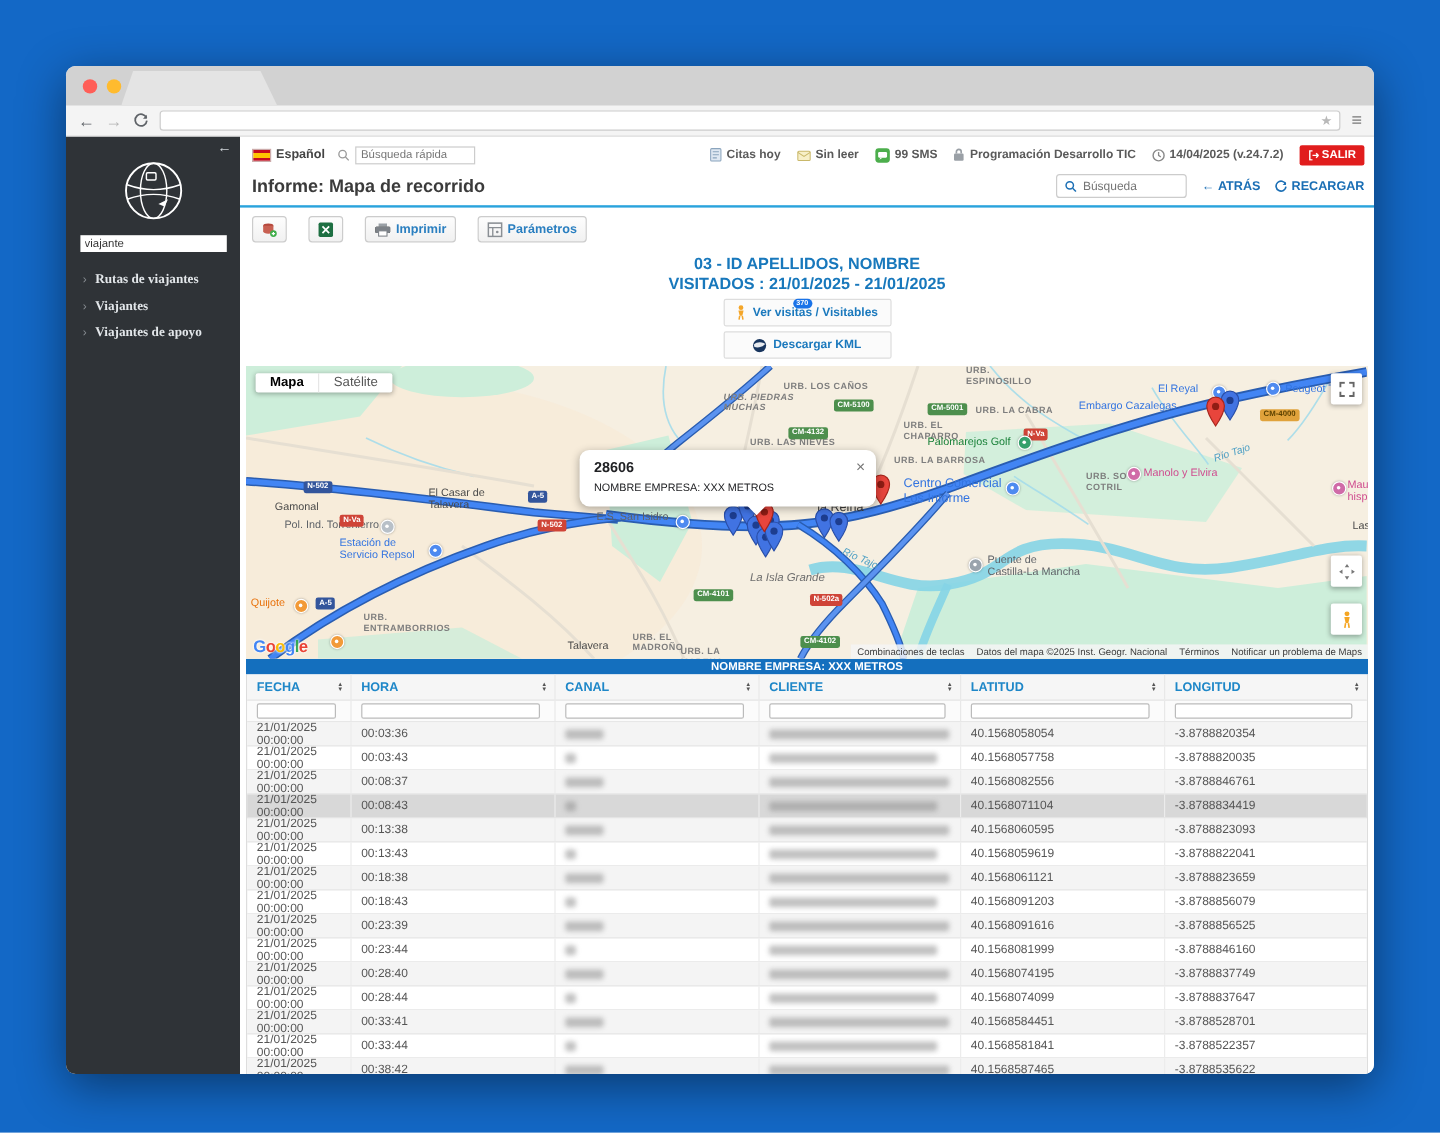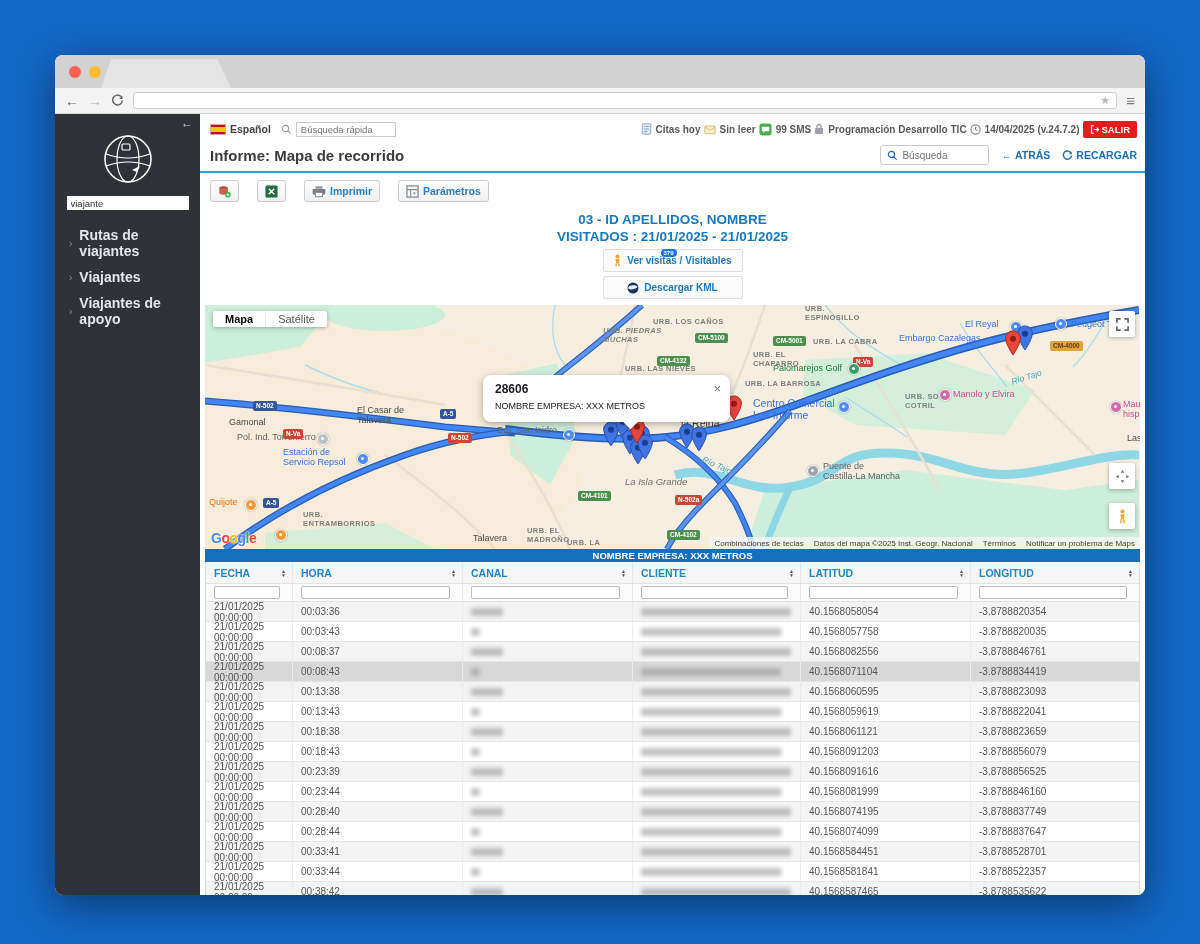--- a/index.html
+++ b/index.html
@@ -22,30 +22,30 @@
 
   .content { display:flex; height:781px; }
 
   
   .sidebar { position:relative; width:145px; background:#2f3337; flex:none; }
   .collapse { position:absolute; right:7px; top:2px; color:#cfd4d8; font-size:12px; }
   .logo { margin:16px auto 8px; display:block; }
   .side-search { display:block; margin:4px auto 12px; width:122px; height:14px; border:none; background:#fff; font-size:9.5px; padding:0 4px; color:#333; font-family:"Liberation Sans",sans-serif; }
   .side-item { display:flex; align-items:center; gap:7px; padding:5px 6px 5px 14px; cursor:pointer; }
   .side-item .chev { color:#878c91; font-size:10px; }
-  .side-item .lbl { color:#e3e7ea; font-size:14px; font-weight:bold; }
+  .side-item .lbl { color:#e3e7ea; font-size:11px; font-weight:bold;font-family:Liberation Serif, serif; }
 
   
   .main { position:relative; flex:1; background:#fff; overflow:hidden; }
   .app-topbar { height:24px; display:flex; align-items:center; padding:6px 8px 0 10px; }
   .flag { width:16px; height:11px; display:inline-block; background:linear-gradient(#c60b1e 25%,#ffc400 25%,#ffc400 75%,#c60b1e 75%); border:1px solid #caa; margin-right:4px; }
   .lang { font-size:10.5px; font-weight:bold; color:#444; margin-right:10px; }
   .qsearch { display:flex; align-items:center; gap:4px; }
   .qsearch input { width:100px; height:15px; border:1px solid #ccc; font-size:9.5px; padding:0 4px; color:#666; font-family:"Liberation Sans",sans-serif; }
-  .top-right { margin-left:auto; display:flex; align-items:center; gap:3px; }
+  .top-right { margin-left:auto; display:flex; align-items:center; gap:13px; }
   .tr-item { display:flex; align-items:center; gap:4px; font-size:10px; font-weight:bold; color:#5a5a5a; }
   .salir { background:#e11d1d; color:#fff; font-size:9.5px; font-weight:bold; padding:3px 7px; border-radius:2px; display:flex; align-items:center; gap:3px; }
   .page-head { height:30px; display:flex; align-items:center; padding:4px 8px 0 10px; }
   .page-title { font-size:15px; font-weight:bold; color:#3b3b3b; }
   .ph-right { margin-left:auto; display:flex; align-items:center; gap:12px; }
   .ph-search { display:flex; align-items:center; gap:4px; border:1px solid #ccc; border-radius:3px; height:20px; padding:0 6px; }
   .ph-search input { border:none; outline:none; width:80px; font-size:10px; color:#888; font-family:"Liberation Sans",sans-serif; }
   .blue-link { color:#1b6fb5; font-size:10.5px; font-weight:bold; display:flex; align-items:center; gap:3px; }
   .blue-rule { height:2px; background:#2aa3dc; margin-top:3px; }
   .toolbar { display:flex; gap:18px; margin:7px 0 0 10px; }

